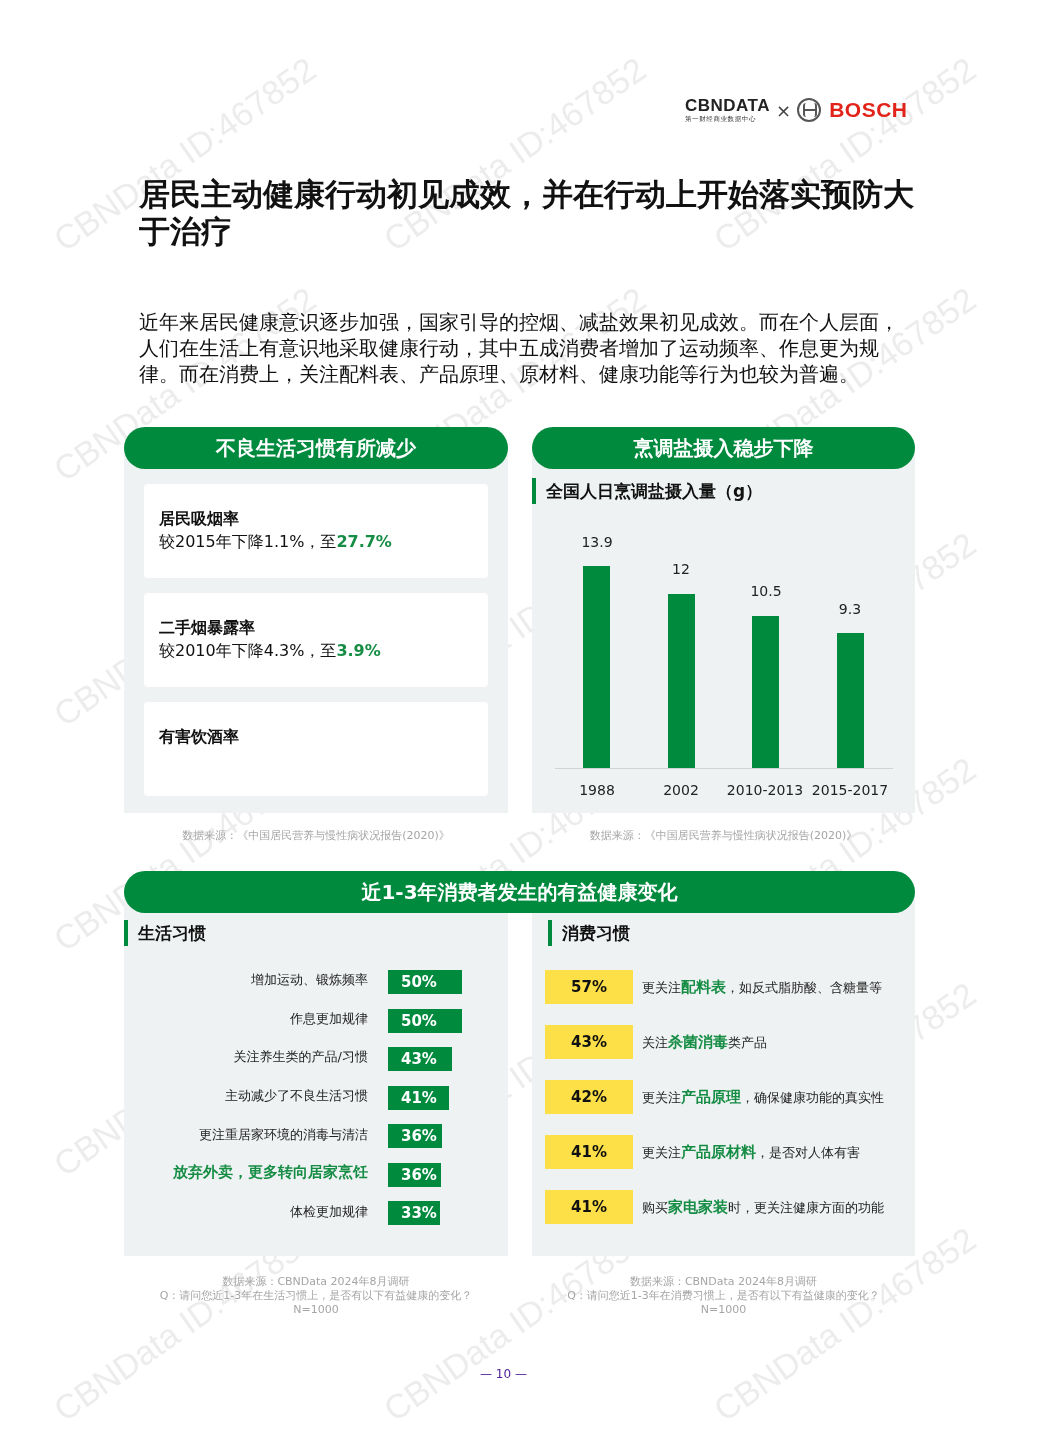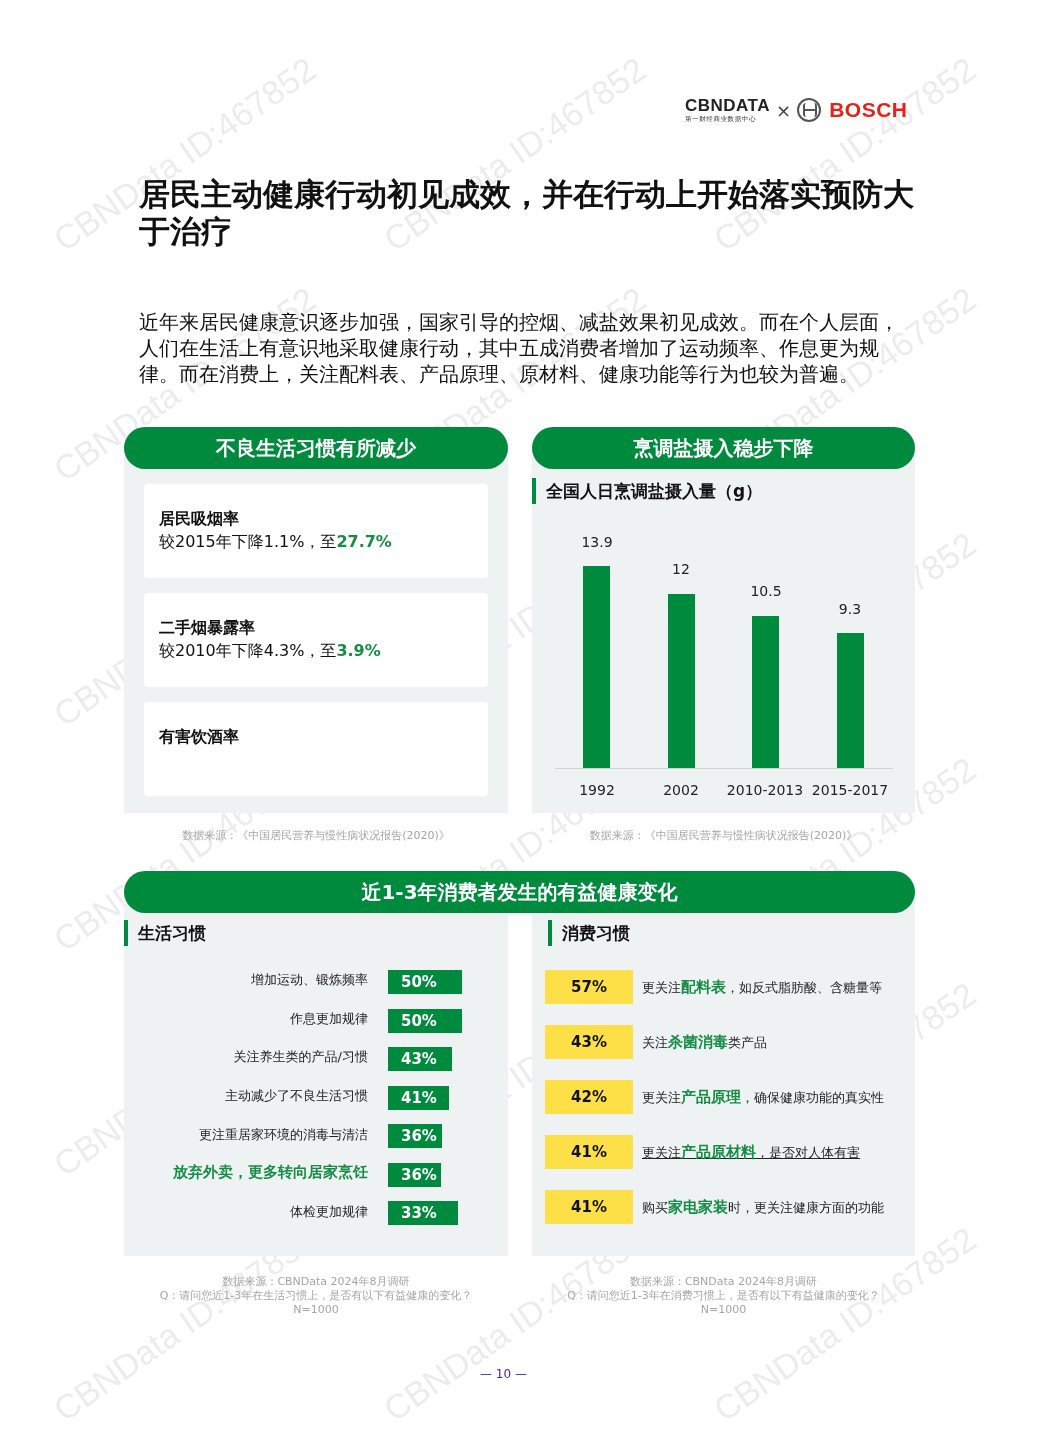--- a/index.html
+++ b/index.html
@@ -115,21 +115,21 @@
 <div class="salt-val" style="left:567px;top:534px;">13.9</div>
 <div class="salt-bar" style="left:583px;top:566px;height:202px;"></div>
 <div class="salt-val" style="left:651px;top:561px;">12</div>
 <div class="salt-bar" style="left:668px;top:594px;height:174px;"></div>
 <div class="salt-val" style="left:736px;top:583px;">10.5</div>
 <div class="salt-bar" style="left:752px;top:616px;height:152px;"></div>
 <div class="salt-val" style="left:820px;top:601px;">9.3</div>
 <div class="salt-bar" style="left:837px;top:633px;height:135px;"></div>
 <div class="axis"></div>
 
-<div class="salt-cat" style="left:555px;">1992</div>
+<div class="salt-cat" style="left:555px;">1988</div>
 <div class="salt-cat" style="left:639px;">2002</div>
 <div class="salt-cat" style="left:723px;">2010-2013</div>
 <div class="salt-cat" style="left:808px;">2015-2017</div>
 <div class="source" style="left:532px;top:829px;width:383px;">数据来源：《中国居民营养与慢性病状况报告(2020)》</div>
 
 <div class="panel" style="left:124px;top:892px;width:384px;height:364px;"></div>
 <div class="panel" style="left:532px;top:892px;width:383px;height:364px;"></div>
 <div class="pill" style="left:124px;top:871px;width:791px;">近1-3年消费者发生的有益健康变化</div>
 
 <div class="sub-head" style="left:124px;top:920px;">
@@ -147,33 +147,33 @@
 <div class="habit-bar" style="top:1009px;width:74px;">50%</div>
 <div class="habit-label" style="top:1048px;">关注养生类的产品/习惯</div>
 <div class="habit-bar" style="top:1047px;width:64px;">43%</div>
 <div class="habit-label" style="top:1087px;">主动减少了不良生活习惯</div>
 <div class="habit-bar" style="top:1086px;width:61px;">41%</div>
 <div class="habit-label" style="top:1126px;">更注重居家环境的消毒与清洁</div>
 <div class="habit-bar" style="top:1124px;width:54px;">36%</div>
 <div class="habit-label green" style="top:1163px;">放弃外卖，更多转向居家烹饪</div>
 <div class="habit-bar" style="top:1163px;width:53px;">36%</div>
 <div class="habit-label" style="top:1203px;">体检更加规律</div>
-<div class="habit-bar" style="top:1201px;width:70px;">33%</div>
+<div class="habit-bar" style="top:1201px;width:52px;">33%</div>
 
 <div class="cons-box" style="top:970px;">57%</div>
 <div class="cons-text" style="top:970px;"><span>更关注</span><span class="hl">配料表</span><span>，如反式脂肪酸、含糖量等</span></div>
 
 <div class="cons-box" style="top:1025px;">43%</div>
 <div class="cons-text" style="top:1025px;"><span>关注</span><span class="hl">杀菌消毒</span><span>类产品</span></div>
 
 <div class="cons-box" style="top:1080px;">42%</div>
 <div class="cons-text" style="top:1080px;"><span>更关注</span><span class="hl">产品原理</span><span>，确保健康功能的真实性</span></div>
 
 <div class="cons-box" style="top:1135px;">41%</div>
-<div class="cons-text" style="top:1135px;text-decoration:underline;"><span>更关注</span><span class="hl">产品原材料</span><span>，是否对人体有害</span></div>
+<div class="cons-text" style="top:1135px;"><span>更关注</span><span class="hl">产品原材料</span><span>，是否对人体有害</span></div>
 
 <div class="cons-box" style="top:1190px;">41%</div>
 <div class="cons-text" style="top:1190px;"><span>购买</span><span class="hl">家电家装</span><span>时，更关注健康方面的功能</span></div>
 
 <div class="source" style="left:124px;top:1275px;width:384px;">
   <div>数据来源：CBNData 2024年8月调研</div>
   <div>Q：请问您近1-3年在生活习惯上，是否有以下有益健康的变化？</div>
   <div>N=1000</div>
 </div>
 <div class="source" style="left:532px;top:1275px;width:383px;">

